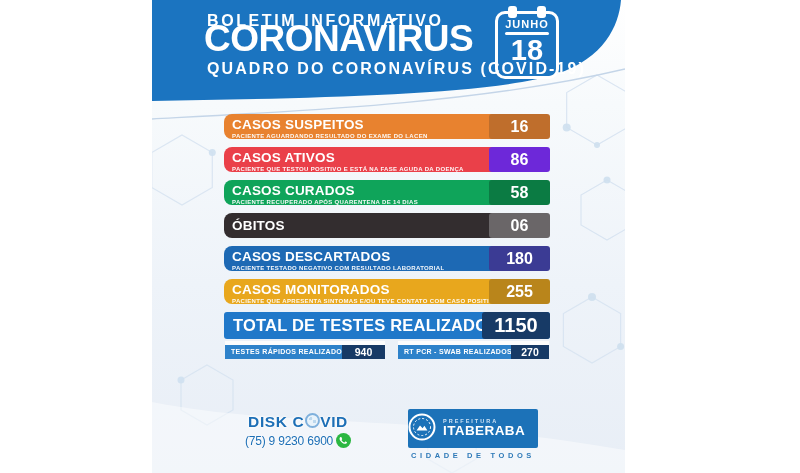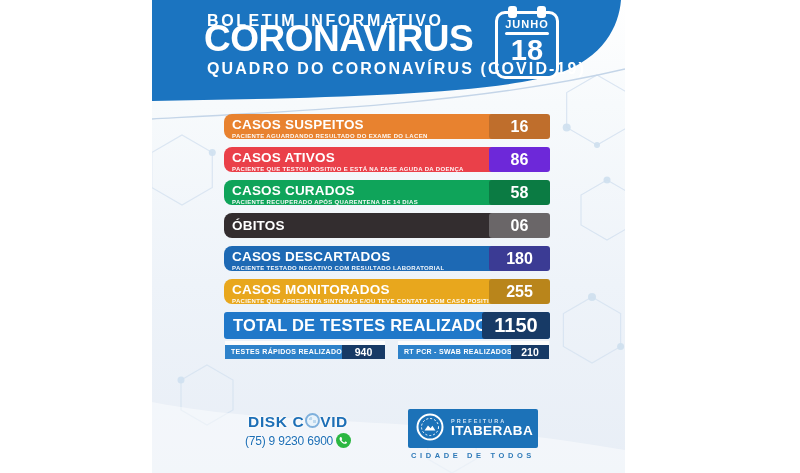--- a/index.html
+++ b/index.html
@@ -57,21 +57,21 @@
   
   .hotline{position:absolute;left:40px;top:413px;width:212px;text-align:center;color:#1D6FB6;text-shadow:0 0 3px #fff,0 0 3px #fff;}
   .hl1{font-size:15.5px;font-weight:700;letter-spacing:.6px;white-space:nowrap;}
   .virus-o{display:inline-block;width:11px;height:11px;border-radius:50%;border:2px solid #7FB0DC;
     background:radial-gradient(circle at 35% 35%,#bcd8ee 0 1.6px,transparent 1.7px),
                radial-gradient(circle at 68% 60%,#bcd8ee 0 1.6px,transparent 1.7px),#e9f3fb;
     vertical-align:-1px;margin:0 .5px;}
   .hl2{font-size:12px;font-weight:400;margin-top:2px;letter-spacing:-0.2px;white-space:nowrap;}
   .wa{display:inline-block;vertical-align:-3px;margin-left:3px;}
   .citylogo{position:absolute;left:256px;top:409px;width:130px;}
-  .logo-rect{width:130px;height:39px;background:#1C72B8;border-radius:2px;display:flex;align-items:center;box-sizing:border-box;padding-left:8px;}
+  .logo-rect{width:130px;height:39px;background:#1C72B8;border-radius:2px;display:flex;align-items:center;box-sizing:border-box;}
   .emblem{flex:0 0 auto;}
   .logo-texts{margin-left:7px;}
   .pref{font-size:5.5px;font-weight:700;color:#CFE3F5;letter-spacing:2px;white-space:nowrap;}
   .city{font-size:13.5px;font-weight:700;color:#fff;letter-spacing:.4px;line-height:1.1;white-space:nowrap;}
   .tagline{margin-top:3px;text-align:center;font-size:7.5px;font-weight:700;color:#2F7AB8;letter-spacing:3.6px;white-space:nowrap;}
 </style>
 </head>
 <body>
 
 <div class="poster">
@@ -177,21 +177,21 @@
         <div class="strip"></div>
         <div class="mini-bar">
           <div class="lbl">TESTES RÁPIDOS REALIZADOS</div>
           <div class="mini-num">940</div>
         </div>
       </div>
       <div class="mini right">
         <div class="strip"></div>
         <div class="mini-bar">
           <div class="lbl">RT PCR - SWAB REALIZADOS</div>
-          <div class="mini-num">210</div>
+          <div class="mini-num">270</div>
         </div>
       </div>
     </div>
 
   </div>
 
   <div class="hotline">
     <div class="hl1"><span>DISK C</span><span class="virus-o"></span><span>VID</span></div>
     <div class="hl2"><span>(75) 9 9230 6900</span><span class="wa"><svg width="15" height="15" viewBox="0 0 24 24">
             <circle cx="12" cy="12" r="12" fill="#2BB741"></circle>

